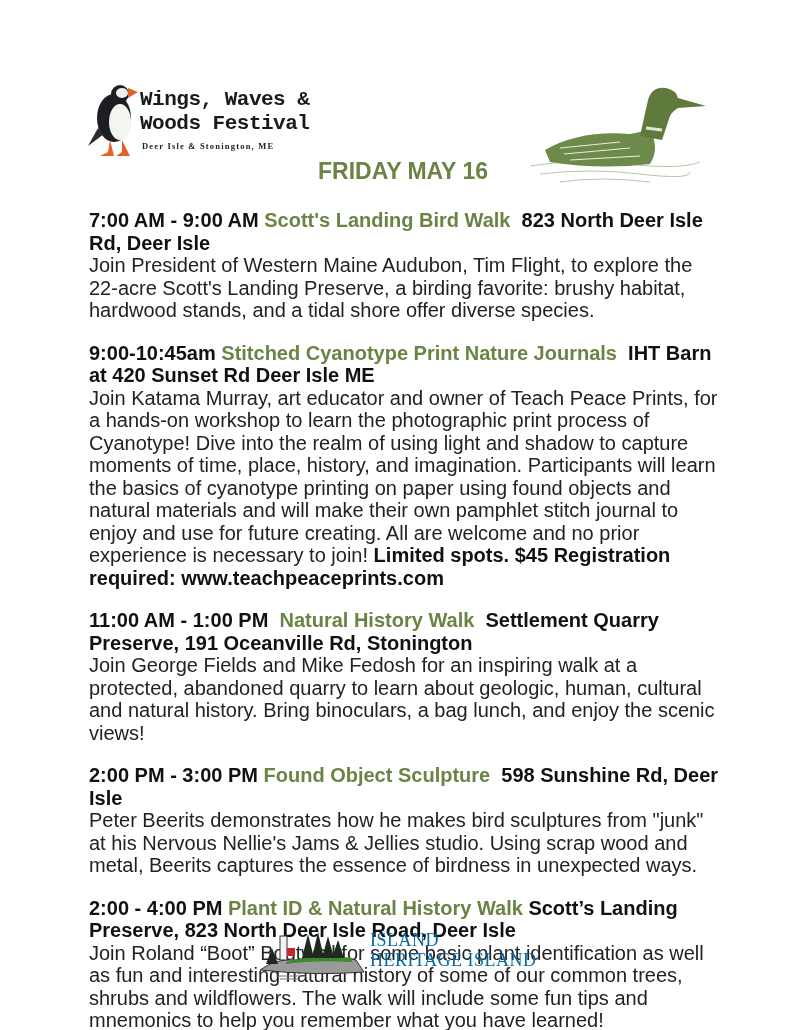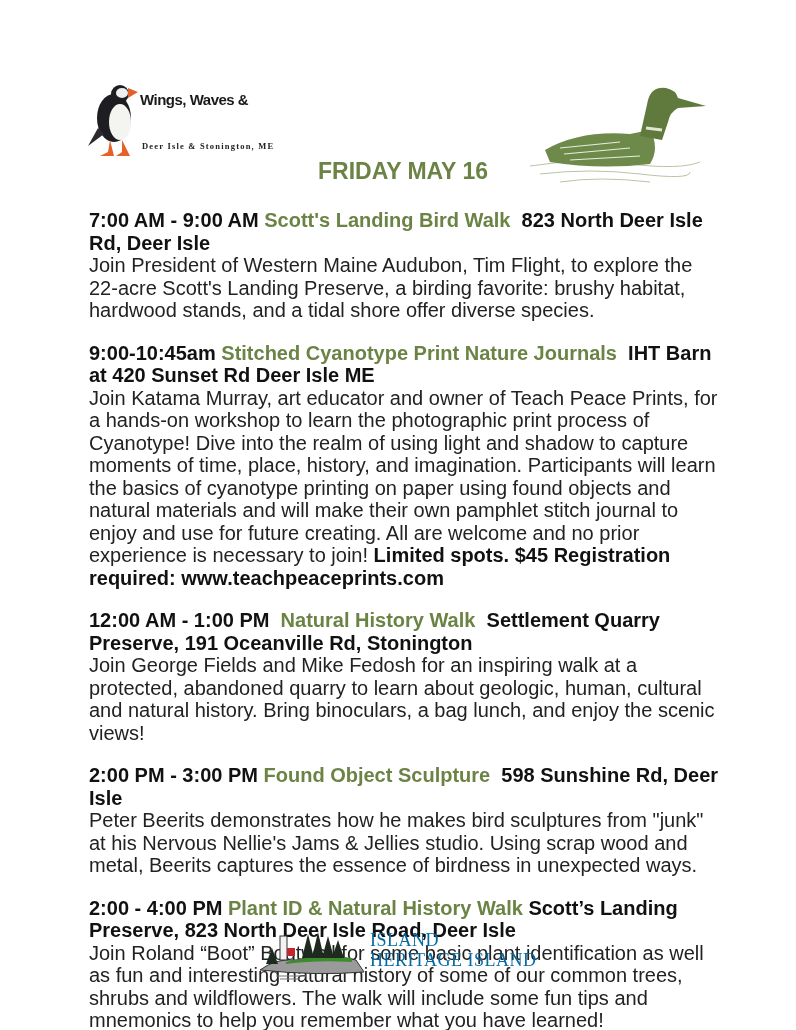--- a/index.html
+++ b/index.html
@@ -1,21 +1,21 @@
 <!DOCTYPE html>
 <html><head>
 <meta charset="utf-8">
 <style>
   html, body { margin: 0; padding: 0; background: #ffffff; }
   body { width: 796px; height: 1030px; position: relative; overflow: hidden;
          font-family: "Liberation Sans", sans-serif; color: #111; }
   .header { position: absolute; left: 0; top: 0; width: 796px; height: 200px; }
   .puffin { position: absolute; left: 84px; top: 78px; width: 56px; height: 80px; }
-  .festival-title { position: absolute; left: 140px; top: 88px; font-family: Liberation Sans, sans-serif;
-         font-weight: 900; font-size: 15px; line-height: 24px; color: #1a1a1a; letter-spacing: -0.5px; }
+  .festival-title { position: absolute; left: 140px; top: 88px; font-family: Liberation Mono, monospace;
+         font-weight: 900; font-size: 21px; line-height: 24px; color: #1a1a1a; letter-spacing: -0.5px; }
   .festival-sub { position: absolute; left: 142px; top: 141px; font-family: Liberation Serif, serif;
          font-size: 8.5px; font-weight: bold; letter-spacing: 1.2px; color: #222; }
   .loon { position: absolute; left: 520px; top: 78px; width: 190px; height: 120px; }
   .day-title { position: absolute; left: 0; width: 796px; top: 158px; text-align: center;
          font-family: "Liberation Sans", sans-serif; font-weight: bold; font-size: 23px; color: #6b8445;
          padding-left: 4px; }
   .day-title span { position: relative; left: 1px; }
   .events { position: absolute; left: 89px; top: 209px; width: 630px; font-size: 20px; line-height: 22.5px;
          font-family: "Liberation Sans", sans-serif; }
   .event { margin-bottom: 20px; }
@@ -36,20 +36,21 @@
     <ellipse cx="36" cy="44" rx="11" ry="18" fill="#f4f4f0"></ellipse>
     <ellipse cx="36" cy="16" rx="9" ry="9" fill="#1d1d22"></ellipse>
     <ellipse cx="38" cy="15" rx="6" ry="5" fill="#efefef"></ellipse>
     <path d="M44 10 L54 14 L44 20 Z" fill="#e0612b"></path>
     <path d="M14 50 L4 68 L20 56 Z" fill="#2a2a30"></path>
     <path d="M26 62 L24 74 L16 78 L30 78 Z" fill="#e4622a"></path>
     <path d="M38 62 L38 74 L32 78 L46 78 Z" fill="#e4622a"></path>
   </svg>
   <div class="festival-title">
     <div>Wings, Waves &amp;</div>
+    <div>Woods Festival</div>
   </div>
   <div class="festival-sub">Deer Isle &amp; Stonington, ME</div>
 
   <svg class="loon" viewBox="0 0 190 120">
     <g fill="none" stroke="#b9c6a3" stroke-width="1">
       <path d="M10 88 Q60 80 110 86 T180 84"></path>
       <path d="M20 96 Q70 90 120 96 T170 94"></path>
       <path d="M40 104 Q80 98 130 104"></path>
     </g>
     <path d="M25 72 Q60 52 110 56 L130 52 Q140 70 130 86 Q80 92 30 84 Z" fill="#6e8a4a"></path>
@@ -73,21 +74,21 @@
     <span class="desc">Join President of Western Maine Audubon, Tim Flight, to explore the 22-acre Scott's Landing Preserve, a birding favorite: brushy habitat, hardwood stands, and a tidal shore offer diverse species.</span>
   </div>
   <div class="event">
     <span class="head">9:00-10:45am</span>
     <span class="head name">Stitched Cyanotype Print Nature Journals</span>&nbsp;
     <span class="head">IHT Barn at 420 Sunset Rd Deer Isle ME</span><br>
     <span class="desc">Join Katama Murray, art educator and owner of Teach Peace Prints, for a hands-on workshop to learn the photographic print process of Cyanotype! Dive into the realm of using light and shadow to capture moments of time, place, history, and imagination. Participants will learn the basics of cyanotype printing on paper using found objects and natural materials and will make their own pamphlet stitch journal to enjoy and use for future creating. All are welcome and no prior experience is necessary to join!</span>
     <span class="strong">Limited spots. $45 Registration required: www.teachpeaceprints.com</span>
   </div>
   <div class="event">
-    <span class="head">12:00 AM - 1:00 PM</span>&nbsp;
+    <span class="head">11:00 AM - 1:00 PM</span>&nbsp;
     <span class="head name">Natural History Walk</span>&nbsp;
     <span class="head">Settlement Quarry Preserve, 191 Oceanville Rd, Stonington</span><br>
     <span class="desc">Join George Fields and Mike Fedosh for an inspiring walk at a protected, abandoned quarry to learn about geologic, human, cultural and natural history. Bring binoculars, a bag lunch, and enjoy the scenic views!</span>
   </div>
   <div class="event">
     <span class="head">2:00 PM - 3:00 PM</span>
     <span class="head name">Found Object Sculpture</span>&nbsp;
     <span class="head">598 Sunshine Rd, Deer Isle</span><br>
     <span class="desc">Peter Beerits demonstrates how he makes bird sculptures from "junk" at his Nervous Nellie's Jams &amp; Jellies studio. Using scrap wood and metal, Beerits captures the essence of birdness in unexpected ways.</span>
   </div>

